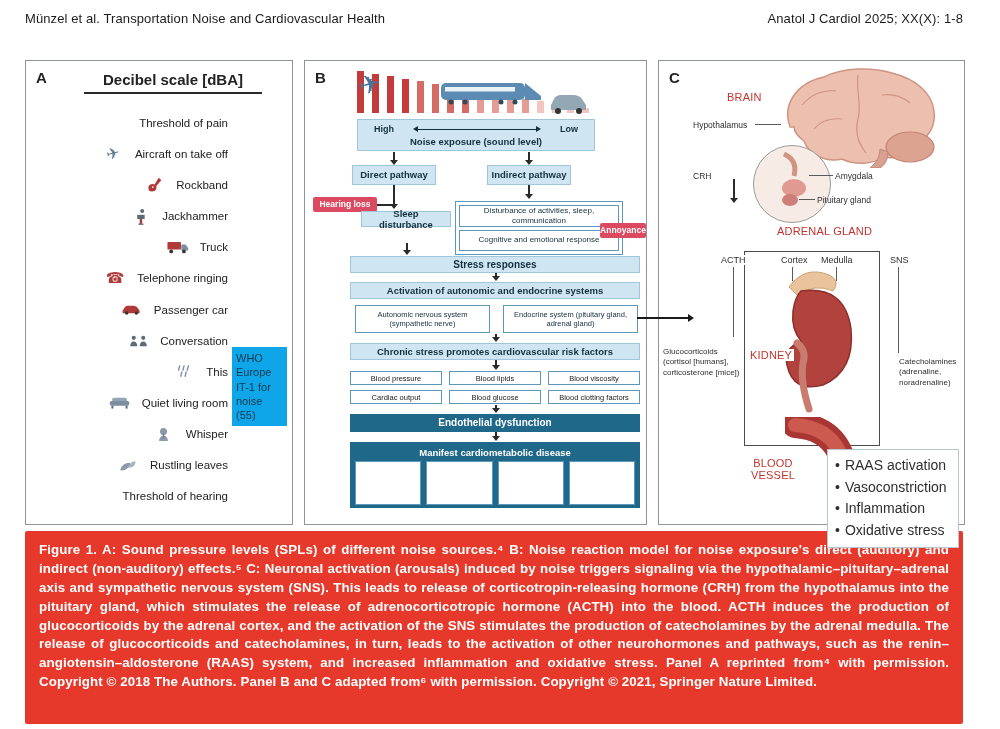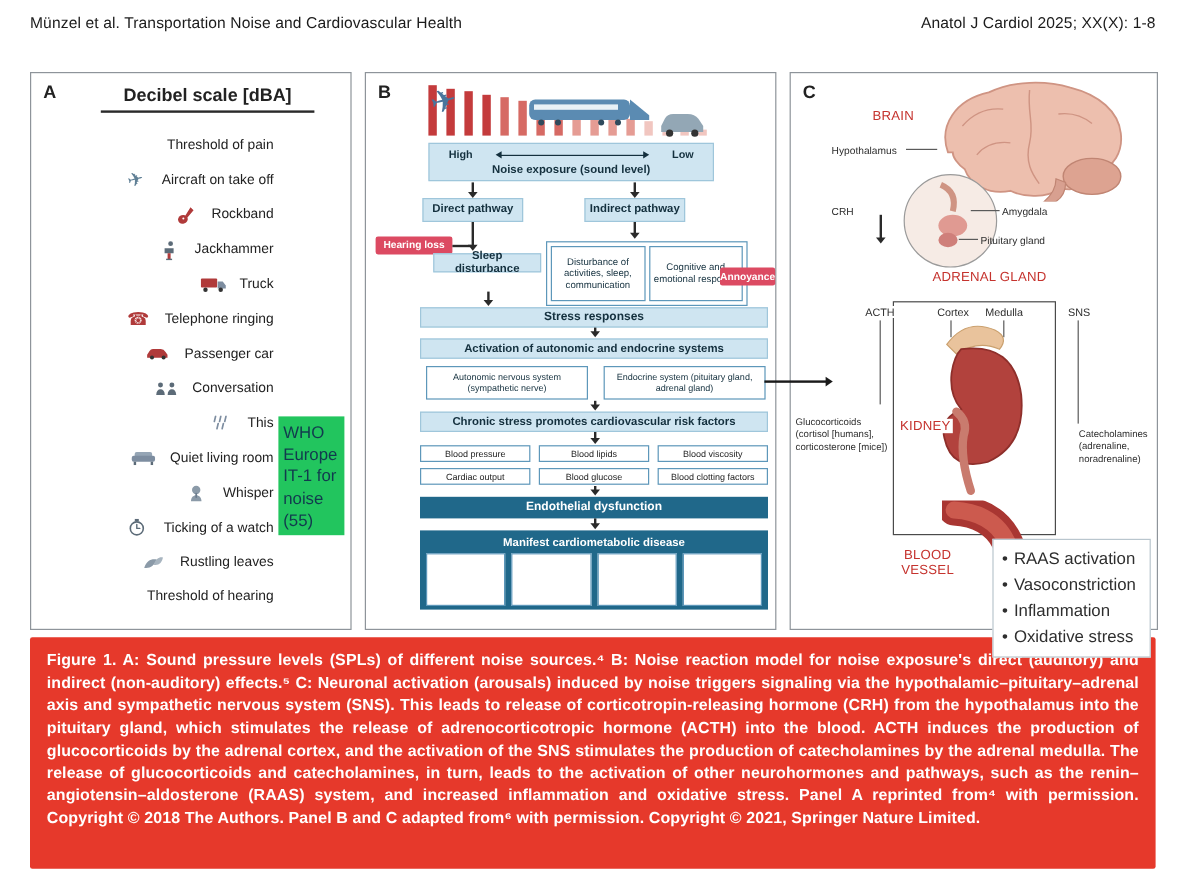--- a/index.html
+++ b/index.html
@@ -18,21 +18,21 @@
   .a-scale{position:absolute;top:46px;left:4px;right:64px;bottom:12px;display:flex}
   .a-rows{flex:1;display:flex;flex-direction:column}
   .a-row{flex:1;display:flex;align-items:center;justify-content:flex-end;gap:7px;font-size:11.5px;white-space:nowrap}
   .a-icon{width:30px;flex:none;display:flex;align-items:center;justify-content:center;color:#6b7b8c;font-size:14px}
   [data-name="aircraft-icon"]{transform:rotate(-14deg);font-size:16px;color:#5f7f95}
   [data-name="telephone-icon"]{color:#b03a3a;font-size:15px}
   .a-bar{width:26px;flex:none;margin-left:13px;display:flex;flex-direction:column;
     background:linear-gradient(180deg,#9e2227 0%,#b43c3a 16%,#c95b4b 34%,#d68a75 50%,#d6a896 60%,#bcb2b6 72%,#a5b3c1 86%,#9cb1c3 100%)}
   .a-num{flex:1;display:flex;align-items:center;justify-content:center;color:#fff;font-weight:bold;font-size:10.5px;position:relative}
   .a-num::before{content:"";position:absolute;left:-13px;top:50%;margin-top:-1px;width:13px;height:2px;background:#2a2a2a}
-  .who-note{position:absolute;right:5px;top:286px;width:55px;background:#22c55e;color:#123a4e;font-size:14px;line-height:1.3;padding:4px}
+  .who-note{position:absolute;right:5px;top:286px;width:55px;background:#0ea5e9;color:#123a4e;font-size:11px;line-height:1.3;padding:4px}
 
   
   .bb{display:flex;align-items:center;justify-content:center;text-align:center;line-height:1.2;color:#14303e}
   .abs{position:absolute}
   .blue{background:#cfe5f1;border:1px solid #9fc6db}
   .whitebox{background:#fff;border:1px solid #5d97ba}
   .dark{background:#20688a;color:#fff}
   .redtag{background:#dc4a62;color:#fff;font-weight:bold;font-size:8.5px;border-radius:2px}
   .bold{font-weight:bold}
   .arr{position:absolute;width:2px;background:#2a2a2a}
@@ -184,30 +184,20 @@
             <span class="a-icon" data-name="whisper-icon">
               <svg width="13" height="14" viewBox="0 0 14 16">
                 <circle cx="7" cy="5" r="4" fill="#8b9aa8"></circle>
                 <path d="M2 16c0-4 2.2-6 5-6s5 2 5 6z" fill="#8b9aa8"></path>
                 <rect x="6.2" y="7.5" width="1.6" height="5" rx="0.8" fill="#6b7b8c"></rect>
               </svg>
             </span>
             <span class="a-label" data-name="decibel-source-label">Whisper</span>
           </div>
 
-          <div class="a-row" data-name="decibel-row">
-            <span class="a-icon" data-name="watch-icon">
-              <svg width="14" height="15" viewBox="0 0 16 18">
-                <rect x="6" y="0.5" width="4" height="2.5" fill="#5c6b78"></rect>
-                <circle cx="8" cy="10" r="6.5" fill="none" stroke="#5c6b78" stroke-width="1.6"></circle>
-                <path d="M8 10V6M8 10h3" stroke="#5c6b78" stroke-width="1.4" stroke-linecap="round"></path>
-              </svg>
-            </span>
-            <span class="a-label" data-name="decibel-source-label">Ticking of a watch</span>
-          </div>
 
           <div class="a-row" data-name="decibel-row">
             <span class="a-icon" data-name="leaves-icon">
               <svg width="18" height="13" viewBox="0 0 20 15">
                 <path d="M1 13C3 6 8 4 13 5c-2 6-7 9-12 8z" fill="#8b9aa8"></path>
                 <path d="M10 10c2-6 6-8 9-7-1 5-4 8-9 7z" fill="#a8b5c0"></path>
               </svg>
             </span>
             <span class="a-label" data-name="decibel-source-label">Rustling leaves</span>
           </div>
@@ -281,21 +271,21 @@
     <div class="bb abs blue bold" style="left:47px;top:104px;width:84px;height:20px;font-size:9.5px" data-name="direct-pathway-box">Direct pathway</div>
     <div class="bb abs blue bold" style="left:182px;top:104px;width:84px;height:20px;font-size:9.5px" data-name="indirect-pathway-box">Indirect pathway</div>
 
     <div class="bb abs redtag" style="left:8px;top:136px;width:64px;height:15px" data-name="hearing-loss-tag">Hearing loss</div>
     <div class="hline" style="left:72px;top:143px;width:16px" data-name="connector-line"></div>
 
     <i class="arr" style="left:88px;top:124px;height:20px" data-name="flow-arrow"></i>
     <div class="bb abs blue bold" style="left:56px;top:150px;width:90px;height:16px;font-size:9.5px;padding:0 12px" data-name="sleep-disturbance-box">Sleep disturbance</div>
 
     <i class="arr" style="left:223px;top:124px;height:10px" data-name="flow-arrow"></i>
-    <div class="abs" style="left:150px;top:140px;width:168px;height:54px;border:1px solid #5d97ba;background:#fff;display:flex;flex-direction:row;gap:3px;padding:3px" data-name="indirect-effects-group">
+    <div class="abs" style="left:150px;top:140px;width:168px;height:54px;border:1px solid #5d97ba;background:#fff;display:flex;flex-direction:column;gap:3px;padding:3px" data-name="indirect-effects-group">
       <div class="bb whitebox" style="flex:1;font-size:8px" data-name="disturbance-box">Disturbance of activities, sleep, communication</div>
       <div class="bb whitebox" style="flex:1;font-size:8px" data-name="cognitive-response-box">Cognitive and emotional response</div>
     </div>
     <div class="bb abs redtag" style="left:295px;top:162px;width:46px;height:15px" data-name="annoyance-tag">Annoyance</div>
 
     <i class="arr" style="left:101px;top:182px;height:8px" data-name="flow-arrow"></i>
     <div class="bb abs blue bold" style="left:45px;top:195px;width:290px;height:17px;font-size:10px" data-name="stress-responses-box">Stress responses</div>
 
     <i class="arr" style="left:190px;top:212px;height:4px" data-name="flow-arrow"></i>
     <div class="bb abs blue bold" style="left:45px;top:221px;width:290px;height:17px;font-size:9.5px" data-name="activation-box">Activation of autonomic and endocrine systems</div>

